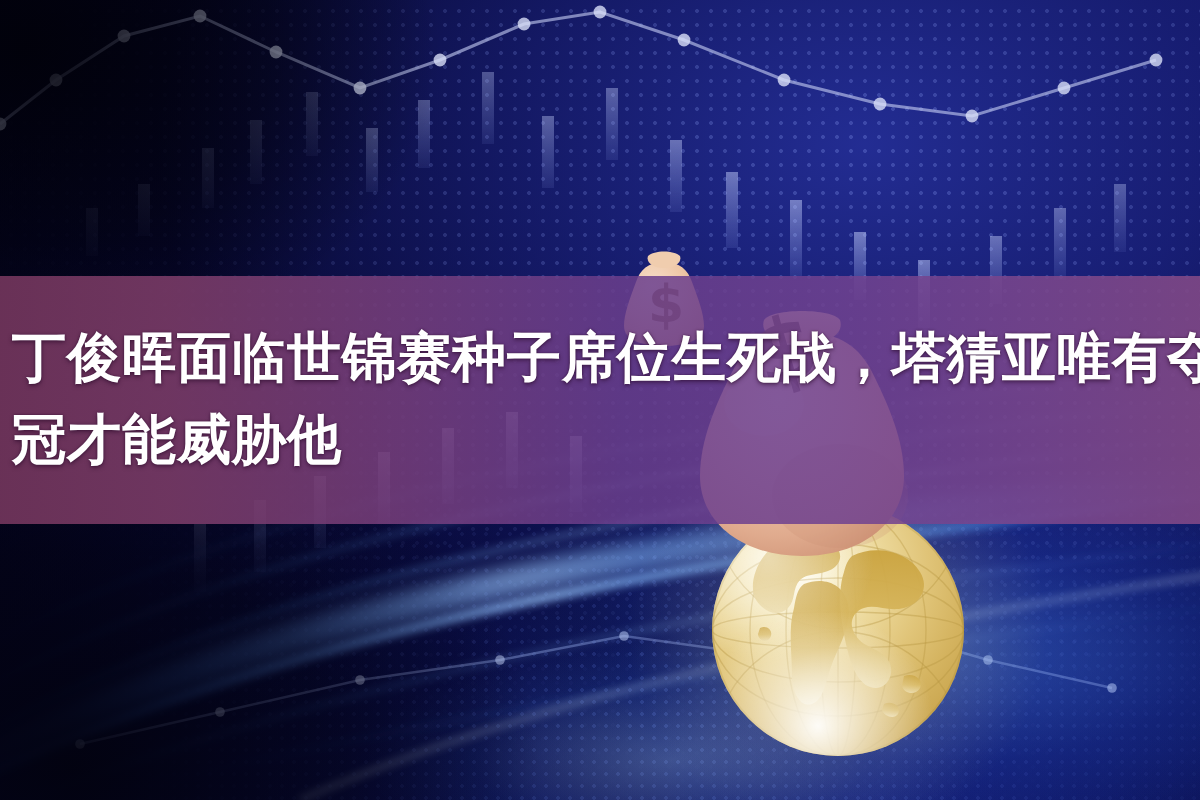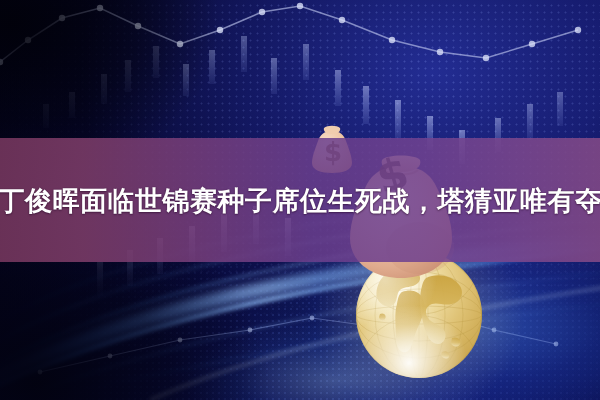--- a/index.html
+++ b/index.html
@@ -112,21 +112,21 @@
       rgba(118,62,124,0.86) 34%,
       rgba(106,62,140,0.85) 52%,
       rgba(112,66,144,0.86) 70%,
       rgba(122,70,140,0.88) 86%,
       rgba(128,72,134,0.90) 100%);
   }
   #title-text {
     position:absolute;
     left:0; top:138px; width:600px; height:124px;
     display:flex; flex-direction:column;
-    align-items:center; justify-content:center;
+    justify-content:center;
     gap:2px;
     padding:0 6px;
   }
   .title-line {
     color:#ffffff;
     font-size:27px;
     font-weight:bold;
     line-height:39px;
     letter-spacing:0.5px;
     white-space:nowrap;
@@ -386,15 +386,16 @@
              C 33 49 42 46 42 39 C 42 33 39 25 36 17 C 34 11 30 7 22 7 Z" fill="url(#bagG2)"></path>
     <path d="M 14 4 C 17 1 27 1 30 4 C 31 7 28 10 22 10 C 16 10 13 7 14 4 Z" fill="#f0cdae"></path>
     <g transform="translate(14,37)">
       <text x="0" y="0" font-family="'DejaVu Sans','Liberation Sans',sans-serif" font-size="26" font-weight="bold" fill="#8a5a2a" fill-opacity="0.88">$</text>
     </g>
   </svg>
 
   <div id="title-band"></div>
   <div id="title-text">
     <div class="title-line">丁俊晖面临世锦赛种子席位生死战，塔猜亚唯有夺</div>
+    <div class="title-line">冠才能威胁他</div>
   </div>
 
 </div>
 
 </body></html>

